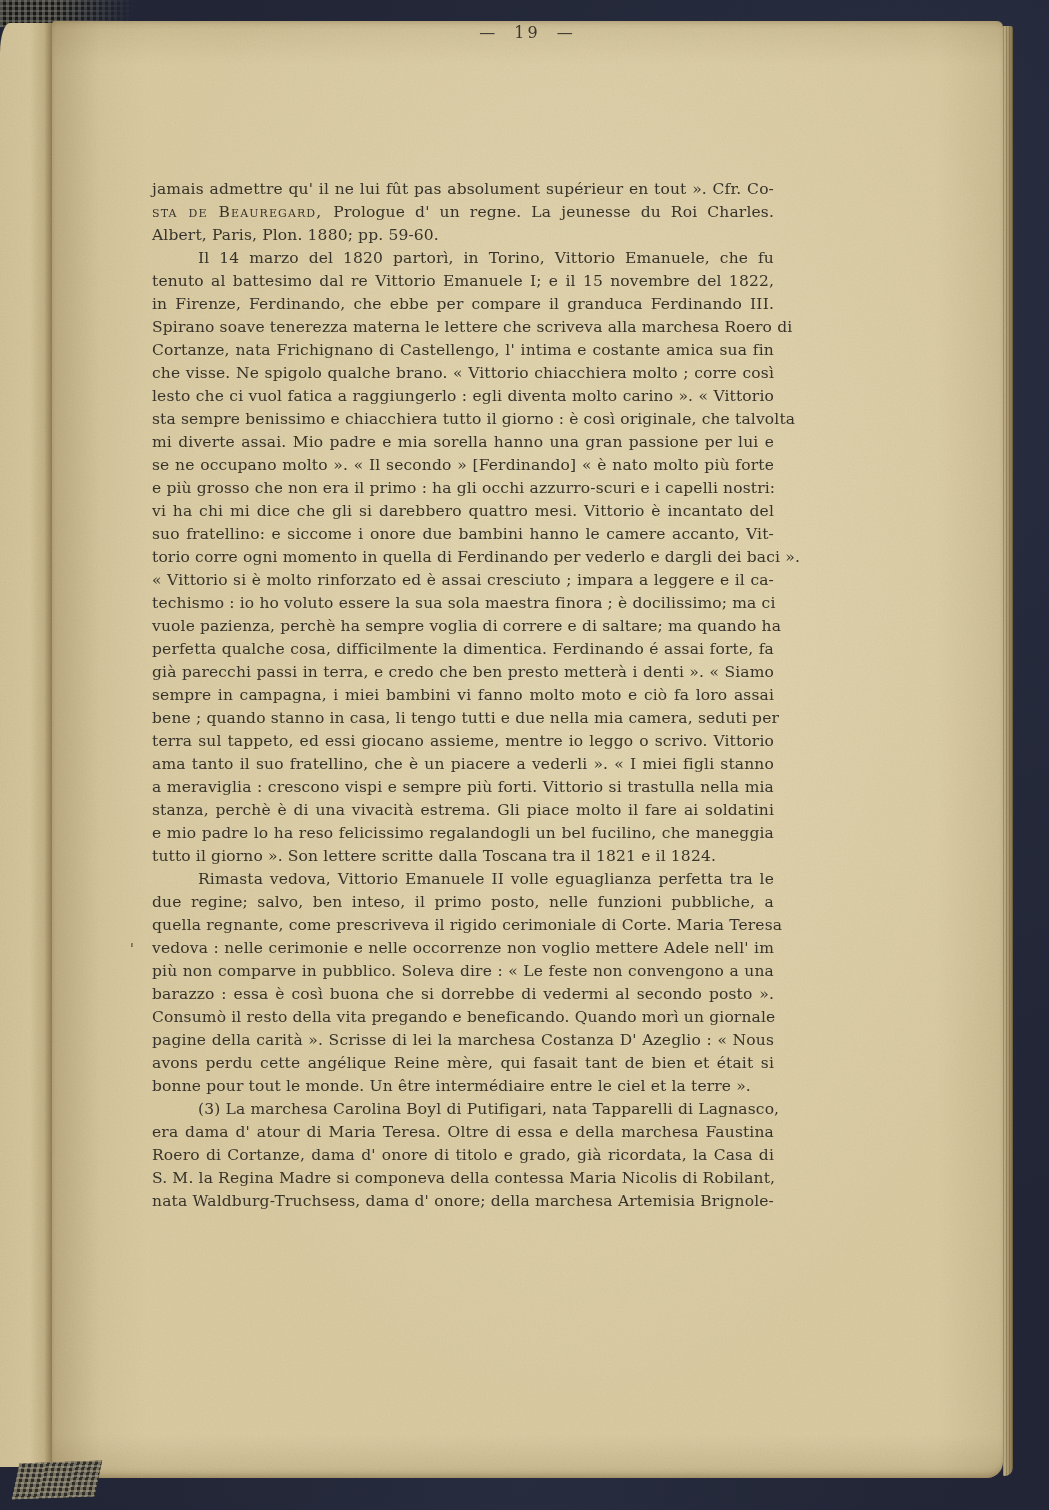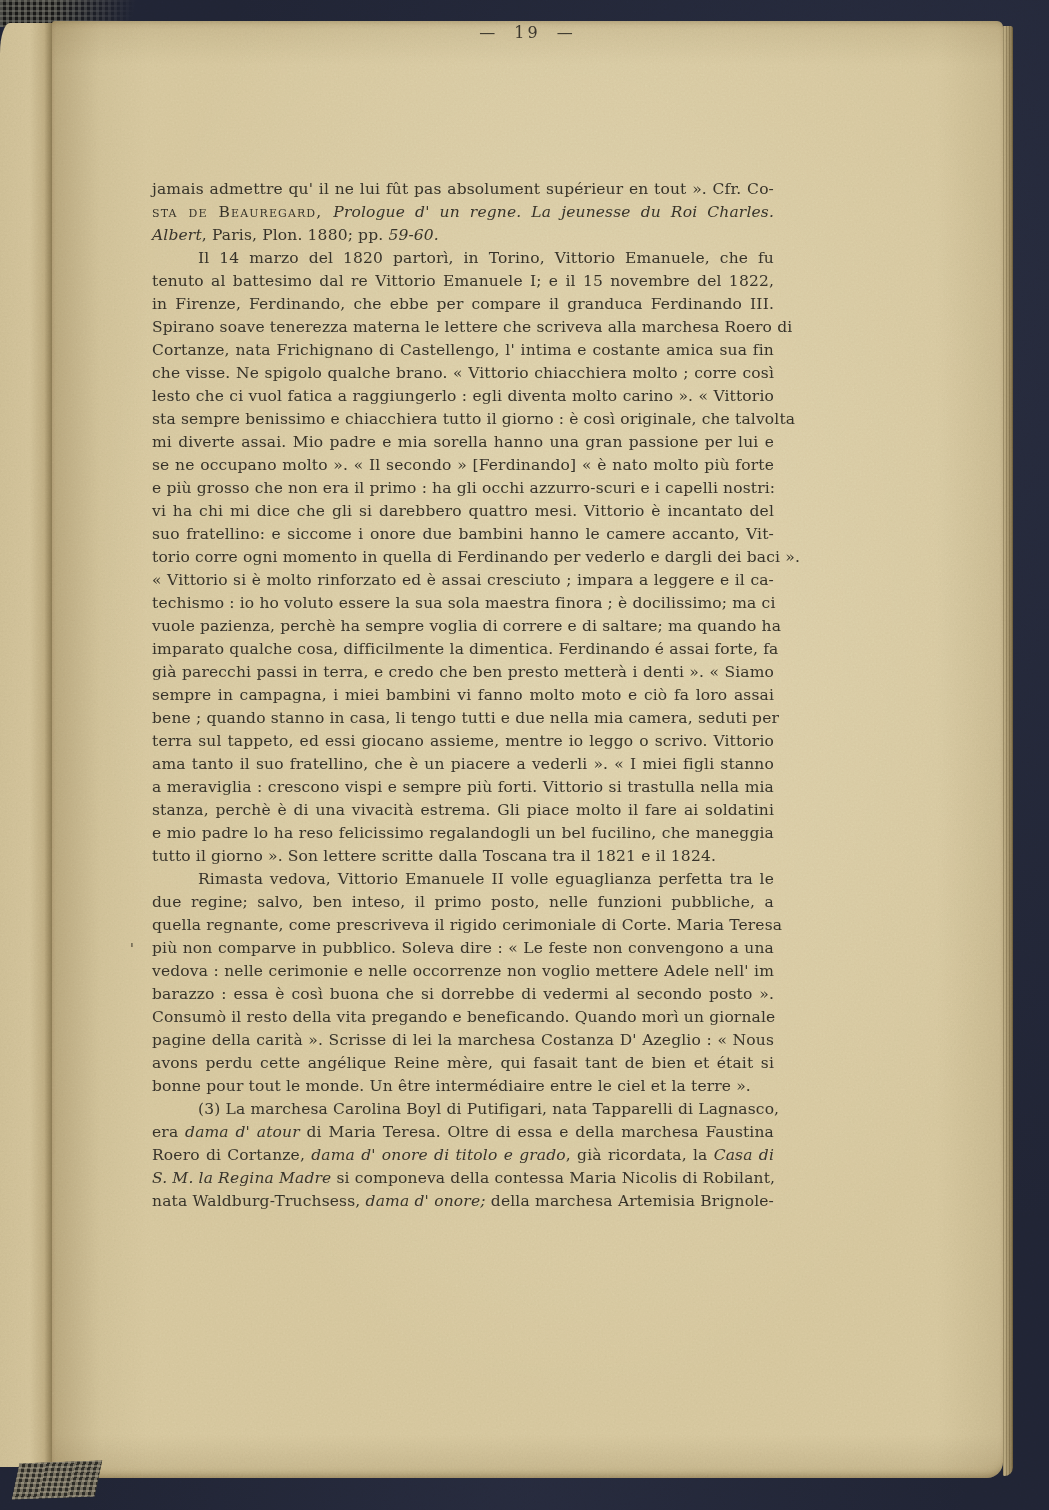--- a/index.html
+++ b/index.html
@@ -84,21 +84,21 @@
   .page-number{
     text-align:center;height:23px;line-height:23px;margin-bottom:0;
     font-size:16px;letter-spacing:3px;word-spacing:8px;color:#3d392f;
   }
   .line{
     height:23px;white-space:nowrap;
     text-align:justify;text-align-last:justify;
   }
   .line.last{text-align-last:left;}
   .line.indent{text-indent:46px;}
-  .run-i{font-style:italic;}
+  .run-i{}
   .run-sc{font-variant:small-caps;letter-spacing:1.1px;}
 
   
   .stray-mark{
     position:absolute;left:130px;top:941px;color:#4a4436;font-size:14px;
   }
 
   .grain{position:absolute;inset:0;pointer-events:none;mix-blend-mode:multiply;opacity:.38;}
 </style>
 </head>
@@ -126,35 +126,35 @@
         <div class="line"><span class="run-n">sta sempre benissimo e chiacchiera tutto il giorno : è così originale, che talvolta</span></div>
         <div class="line"><span class="run-n">mi diverte assai. Mio padre e mia sorella hanno una gran passione per lui e</span></div>
         <div class="line"><span class="run-n">se ne occupano molto ». « Il secondo » [Ferdinando] « è nato molto più forte</span></div>
         <div class="line"><span class="run-n">e più grosso che non era il primo : ha gli occhi azzurro-scuri e i capelli nostri:</span></div>
         <div class="line"><span class="run-n">vi ha chi mi dice che gli si darebbero quattro mesi. Vittorio è incantato del</span></div>
         <div class="line"><span class="run-n">suo fratellino: e siccome i onore due bambini hanno le camere accanto, Vit-</span></div>
         <div class="line"><span class="run-n">torio corre ogni momento in quella di Ferdinando per vederlo e dargli dei baci ».</span></div>
         <div class="line"><span class="run-n">« Vittorio si è molto rinforzato ed è assai cresciuto ; impara a leggere e il ca-</span></div>
         <div class="line"><span class="run-n">techismo : io ho voluto essere la sua sola maestra finora ; è docilissimo; ma ci</span></div>
         <div class="line"><span class="run-n">vuole pazienza, perchè ha sempre voglia di correre e di saltare; ma quando ha</span></div>
-        <div class="line"><span class="run-n">imparato qualche cosa, difficilmente la dimentica. Ferdinando é assai forte, fa</span></div>
+        <div class="line"><span class="run-n">perfetta qualche cosa, difficilmente la dimentica. Ferdinando é assai forte, fa</span></div>
         <div class="line"><span class="run-n">già parecchi passi in terra, e credo che ben presto metterà i denti ». « Siamo</span></div>
         <div class="line"><span class="run-n">sempre in campagna, i miei bambini vi fanno molto moto e ciò fa loro assai</span></div>
         <div class="line"><span class="run-n">bene ; quando stanno in casa, li tengo tutti e due nella mia camera, seduti per</span></div>
         <div class="line"><span class="run-n">terra sul tappeto, ed essi giocano assieme, mentre io leggo o scrivo. Vittorio</span></div>
         <div class="line"><span class="run-n">ama tanto il suo fratellino, che è un piacere a vederli ». « I miei figli stanno</span></div>
         <div class="line"><span class="run-n">a meraviglia : crescono vispi e sempre più forti. Vittorio si trastulla nella mia</span></div>
         <div class="line"><span class="run-n">stanza, perchè è di una vivacità estrema. Gli piace molto il fare ai soldatini</span></div>
         <div class="line"><span class="run-n">e mio padre lo ha reso felicissimo regalandogli un bel fucilino, che maneggia</span></div>
         <div class="line last"><span class="run-n">tutto il giorno ». Son lettere scritte dalla Toscana tra il 1821 e il 1824.</span></div>
         <div class="line indent"><span class="run-n">Rimasta vedova, Vittorio Emanuele II volle eguaglianza perfetta tra le</span></div>
         <div class="line"><span class="run-n">due regine; salvo, ben inteso, il primo posto, nelle funzioni pubbliche, a</span></div>
         <div class="line"><span class="run-n">quella regnante, come prescriveva il rigido cerimoniale di Corte. Maria Teresa</span></div>
+        <div class="line"><span class="run-n">vedova : nelle cerimonie e nelle occorrenze non voglio mettere Adele nell' im</span></div>
         <div class="line"><span class="run-n">più non comparve in pubblico. Soleva dire : « Le feste non convengono a una</span></div>
-        <div class="line"><span class="run-n">vedova : nelle cerimonie e nelle occorrenze non voglio mettere Adele nell' im</span></div>
         <div class="line"><span class="run-n">barazzo : essa è così buona che si dorrebbe di vedermi al secondo posto ».</span></div>
         <div class="line"><span class="run-n">Consumò il resto della vita pregando e beneficando. Quando morì un giornale</span></div>
         <div class="line"><span class="run-n">pagine della carità ». Scrisse di lei la marchesa Costanza D' Azeglio :  « Nous</span></div>
         <div class="line"><span class="run-n">avons perdu cette angélique Reine mère, qui fasait tant de bien et était si</span></div>
         <div class="line last"><span class="run-n">bonne pour tout le monde. Un être intermédiaire entre le ciel et la terre ».</span></div>
         <div class="line indent"><span class="run-n">(3) La marchesa Carolina Boyl di Putifigari, nata Tapparelli di Lagnasco,</span></div>
         <div class="line"><span class="run-n">era </span><span class="run-i">dama d' atour</span><span class="run-n"> di Maria Teresa. Oltre di essa e della marchesa Faustina</span></div>
         <div class="line"><span class="run-n">Roero di Cortanze, </span><span class="run-i">dama d' onore di titolo e grado</span><span class="run-n">, già ricordata, la </span><span class="run-i">Casa di</span></div>
         <div class="line"><span class="run-i">S. M. la Regina Madre</span><span class="run-n"> si componeva della contessa Maria Nicolis di Robilant,</span></div>
         <div class="line"><span class="run-n">nata Waldburg-Truchsess, </span><span class="run-i">dama d' onore;</span><span class="run-n"> della marchesa Artemisia Brignole-</span></div>

